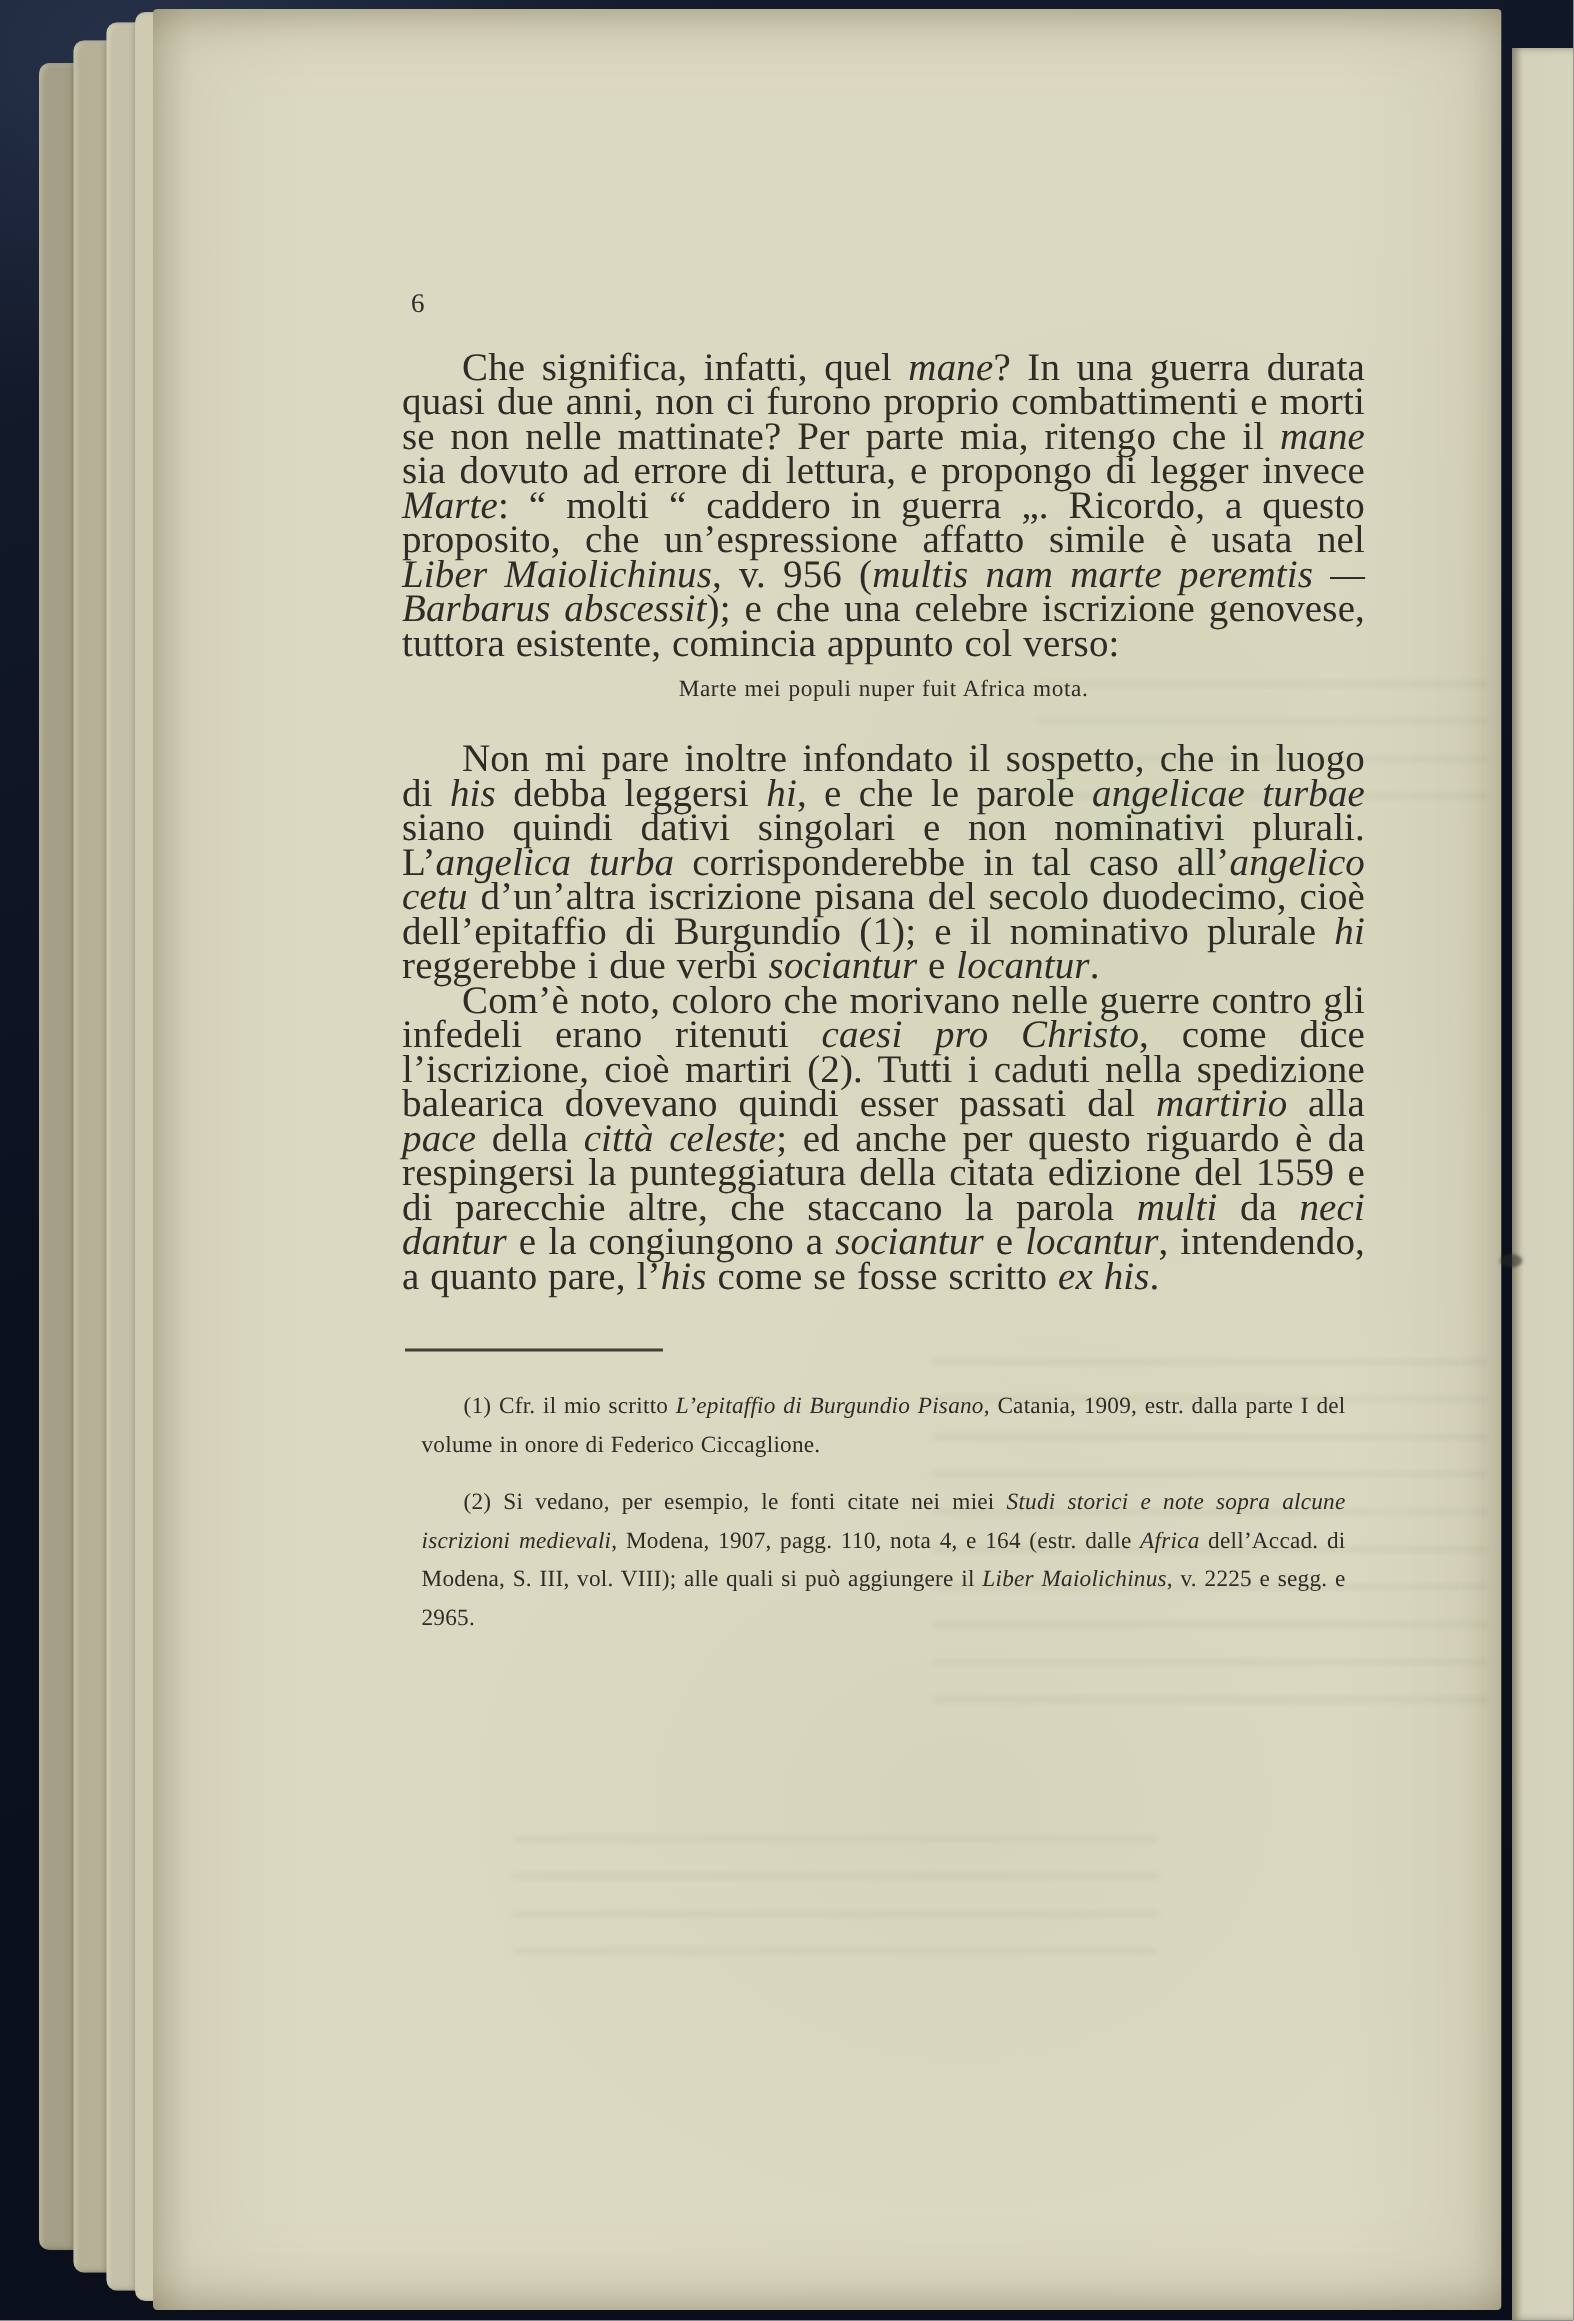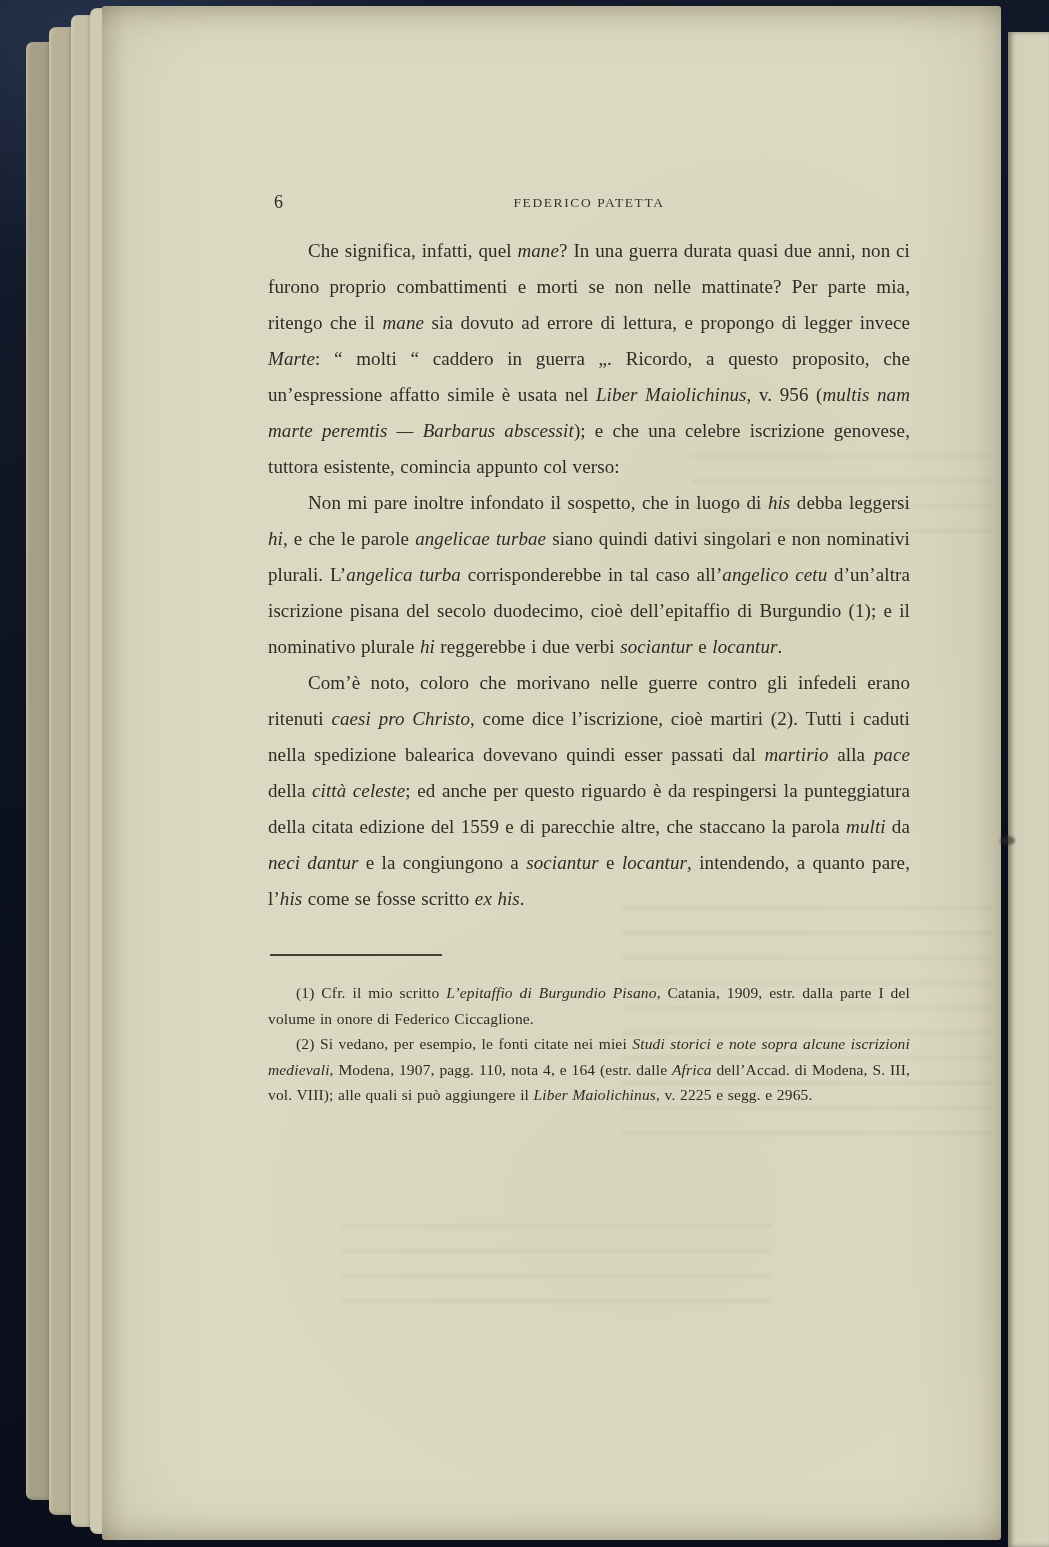--- a/index.html
+++ b/index.html
@@ -38,53 +38,53 @@
   .bleed2{left:520px;top:900px;width:370px;height:250px;}
   .bleed3{left:240px;top:1218px;width:430px;height:92px;}
   .smudge{position:absolute;left:898px;top:830px;width:15px;height:9px;background:rgba(45,44,38,.55);border-radius:50%;filter:blur(1px);}
 
   .content{position:absolute;left:166px;top:186px;width:642px;color:#2d2c26;}
 
   .page-head{position:relative;height:22px;margin-bottom:19px;}
   .page-num{position:absolute;left:6px;top:0;font-size:18px;letter-spacing:.5px;}
   .running-head{position:absolute;left:0;right:0;top:3px;text-align:center;font-size:13.5px;letter-spacing:1.6px;color:#363530;}
 
-  .body-blocks p{margin:0;font-size:19px;line-height:36px;text-align:justify;letter-spacing:.1px;word-spacing:.6px;}
+  .body-blocks p{margin:0;font-size:26px;line-height:23px;text-align:justify;letter-spacing:.1px;word-spacing:.6px;}
   .body-blocks p.para{text-indent:40px;}
   .body-blocks p.verse{font-size:15.5px;line-height:22px;text-align:center;text-indent:0;margin:9px 0 23px 0;letter-spacing:.4px;}
   .body-blocks i, .footnotes i{font-style:italic;}
 
   .footnote-rule{width:172px;height:2px;background:#413f36;margin:37px 0 0 2px;}
   .footnotes{margin-top:24px;}
-  .footnotes p{margin:0;font-size:15.5px;line-height:25.6px;text-align:justify;text-indent:28px;letter-spacing:.15px;word-spacing:.5px;}
+  .footnotes p{margin:13px;font-size:15.5px;line-height:25.6px;text-align:justify;text-indent:28px;letter-spacing:.15px;word-spacing:.5px;}
 </style>
 </head>
 <body>
 
 <div class="stack-edge edge1"></div>
 <div class="stack-edge edge2"></div>
 <div class="stack-edge edge3"></div>
 <div class="stack-edge edge4"></div>
 
 <div class="adjacent-page"></div>
 
 <div class="page">
   <div class="bleed bleed1"></div>
   <div class="bleed bleed2"></div>
   <div class="bleed bleed3"></div>
   <div class="smudge"></div>
 
   <div class="content">
     <div class="page-head">
       <span class="page-num">6</span>
-      <span class="running-head">FEDERICO PATETTA</span>
     </div>
 
     <div class="body-blocks">
         <p class="para"><span>Che significa, infatti, quel </span><i>mane</i><span>? In una guerra durata quasi due anni, non ci furono proprio combattimenti e morti se non nelle mattinate? Per parte mia, ritengo che il </span><i>mane</i><span> sia dovuto ad errore di lettura, e propongo di legger invece </span><i>Marte</i><span>: “ molti “ caddero in guerra „. Ricordo, a questo proposito, che un’espressione affatto simile è usata nel </span><i>Liber Maiolichinus</i><span>, v. 956 (</span><i>multis nam marte peremtis — Barbarus abscessit</i><span>); e che una celebre iscrizione genovese, tuttora esistente, comincia appunto col verso:</span></p>
+        <p class="verse"><span>Marte mei populi nuper fuit Africa mota.</span></p>
         <p class="para"><span>Non mi pare inoltre infondato il sospetto, che in luogo di </span><i>his</i><span> debba leggersi </span><i>hi</i><span>, e che le parole </span><i>angelicae turbae</i><span> siano quindi dativi singolari e non nominativi plurali. L’</span><i>angelica turba</i><span> corrisponderebbe in tal caso all’</span><i>angelico cetu</i><span> d’un’altra iscrizione pisana del secolo duodecimo, cioè dell’epitaffio di Burgundio (1); e il nominativo plurale </span><i>hi</i><span> reggerebbe i due verbi </span><i>sociantur</i><span> e </span><i>locantur</i><span>.</span></p>
         <p class="para"><span>Com’è noto, coloro che morivano nelle guerre contro gli infedeli erano ritenuti </span><i>caesi pro Christo</i><span>, come dice l’iscrizione, cioè martiri (2). Tutti i caduti nella spedizione balearica dovevano quindi esser passati dal </span><i>martirio</i><span> alla </span><i>pace</i><span> della </span><i>città celeste</i><span>; ed anche per questo riguardo è da respingersi la punteggiatura della citata edizione del 1559 e di parecchie altre, che staccano la parola </span><i>multi</i><span> da </span><i>neci dantur</i><span> e la congiungono a </span><i>sociantur</i><span> e </span><i>locantur</i><span>, intendendo, a quanto pare, l’</span><i>his</i><span> come se fosse scritto </span><i>ex his</i><span>.</span></p>
       </div>
 
     <div class="footnote-rule"></div>
 
     <div class="footnotes">
         <p class="footnote"><span>(1) Cfr. il mio scritto </span><i>L’epitaffio di Burgundio Pisano</i><span>, Catania, 1909, estr. dalla parte I del volume in onore di Federico Ciccaglione.</span></p>
         <p class="footnote"><span>(2) Si vedano, per esempio, le fonti citate nei miei </span><i>Studi storici e note sopra alcune iscrizioni medievali</i><span>, Modena, 1907, pagg. 110, nota 4, e 164 (estr. dalle </span><i>Africa</i><span> dell’Accad. di Modena, S. III, vol. VIII); alle quali si può aggiungere il </span><i>Liber Maiolichinus</i><span>, v. 2225 e segg. e 2965.</span></p>
       </div>

